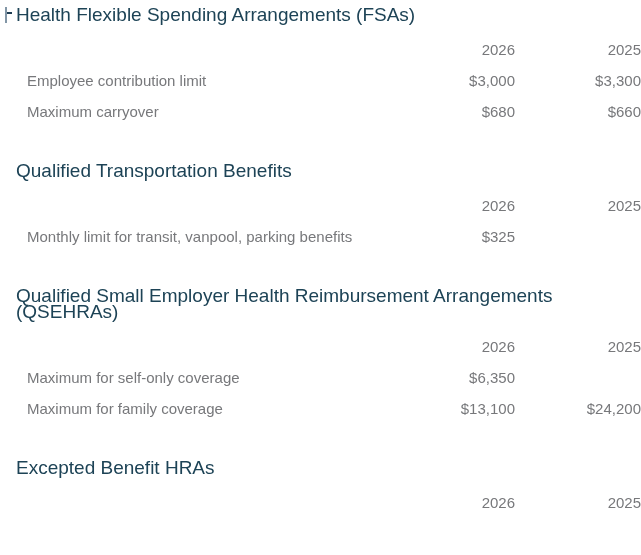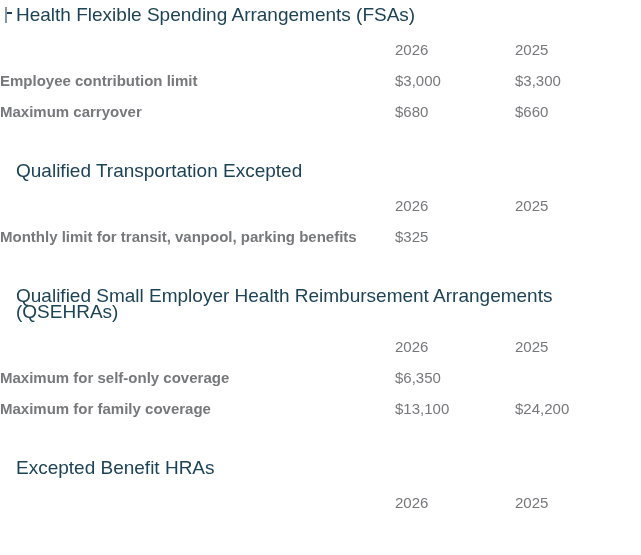--- a/index.html
+++ b/index.html
@@ -56,25 +56,25 @@
     grid-template-columns: 1fr 120px 126px;
     align-items: baseline;
   }
   .row.year-header-row {
     margin-top: 19px;
   }
   .row.data-row {
     margin-top: 15px;
   }
   .cell-label {
+    padding-left: 27px;
     color: #77787b;
-    font-weight: bold;
   }
   .cell-val, .cell-year {
-    text-align: left;
+    text-align: right;
     color: #77787b;
     white-space: nowrap;
   }
 </style>
 </head>
 <body>
 
 <div class="doc">
 
   <div class="edge-mark"></div>
@@ -93,21 +93,21 @@
       <div class="cell-val">$3,300</div>
     </div>
     <div class="row data-row">
       <div class="cell-label">Maximum carryover</div>
       <div class="cell-val">$680</div>
       <div class="cell-val">$660</div>
     </div>
   </section>
 
   <section class="benefit-section">
-    <h2 class="section-heading">Qualified Transportation Excepted</h2>
+    <h2 class="section-heading">Qualified Transportation Benefits</h2>
     <div class="row year-header-row">
       <div class="cell-label"></div>
       <div class="cell-year">2026</div>
       <div class="cell-year">2025</div>
     </div>
     <div class="row data-row">
       <div class="cell-label">Monthly limit for transit, vanpool, parking benefits</div>
       <div class="cell-val">$325</div>
     </div>
   </section>

